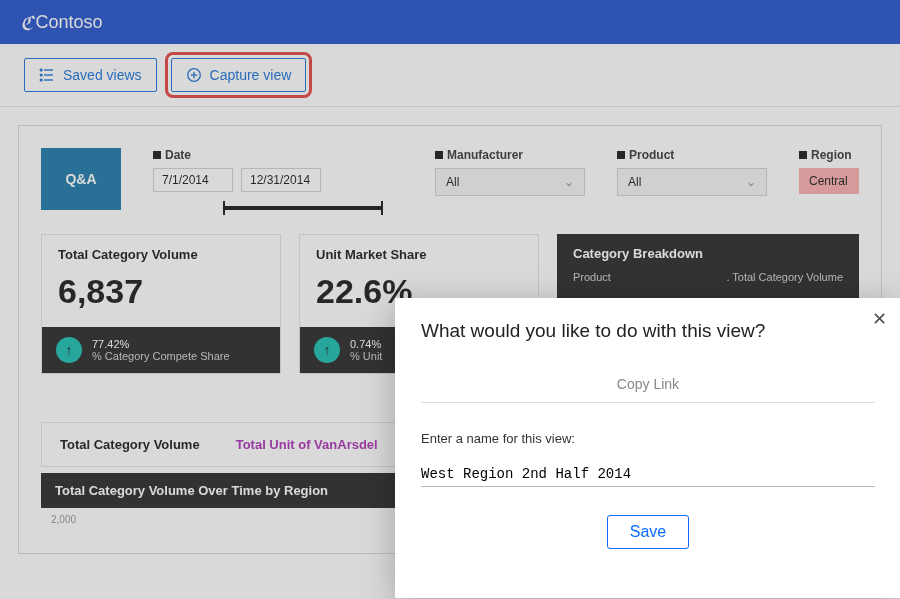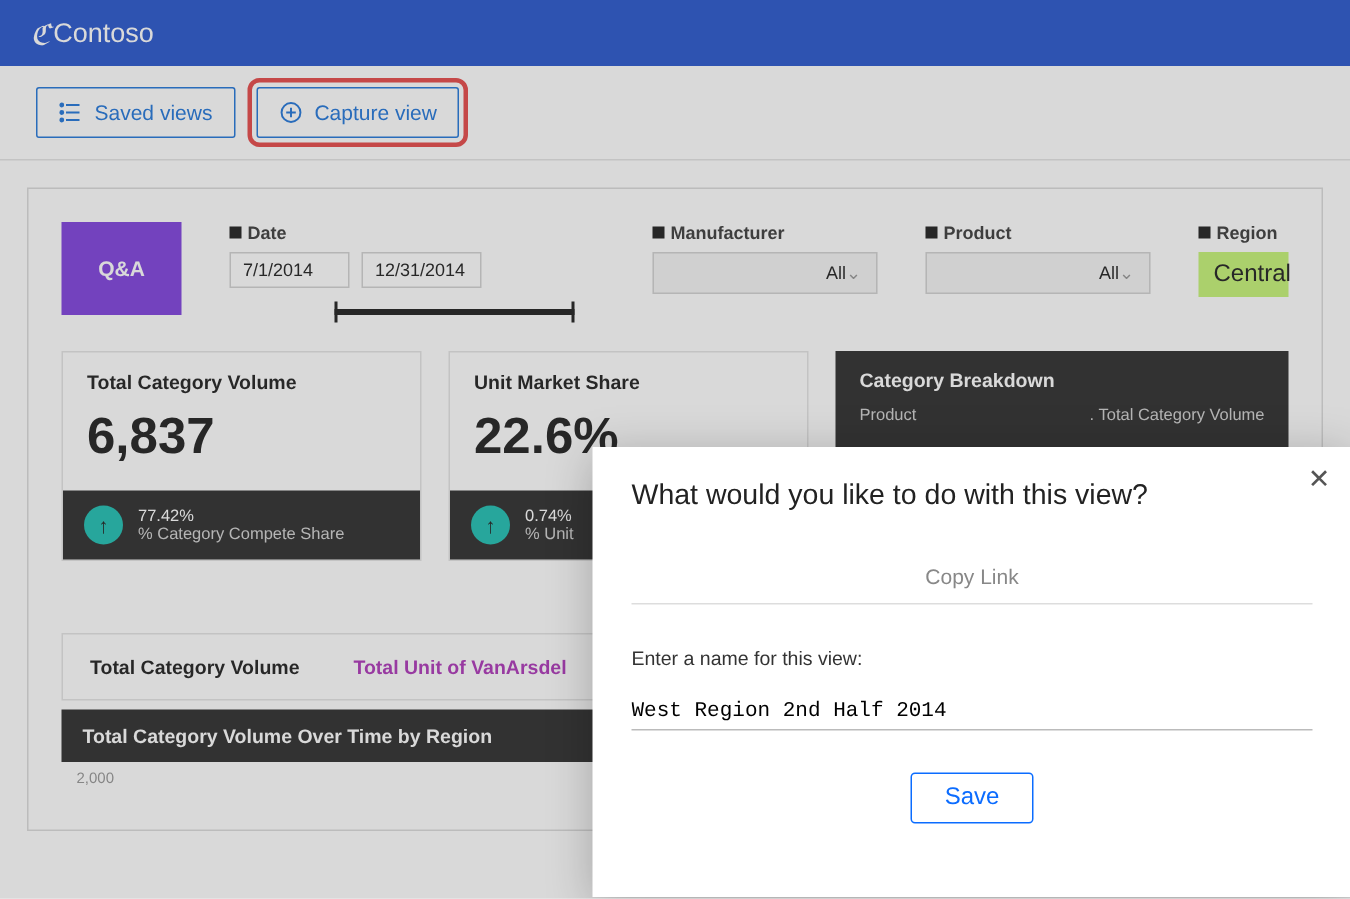--- a/index.html
+++ b/index.html
@@ -50,21 +50,21 @@
   .icon-svg { width: 16px; height: 16px; display: inline-block; }
   .report-frame {
     margin: 18px;
     border: 1px solid #d6d6d6;
     padding: 22px;
     position: relative;
   }
   .filters-row { display: flex; gap: 32px; align-items: flex-start; }
   .qna {
     width: 80px; height: 62px;
-    background: #6d28d9; color: #fff;
+    background: #0369a1; color: #fff;
     display: flex; align-items: center; justify-content: center;
     font-weight: 600; font-size: 14px;
   }
   .slicer { flex: 0 0 auto; }
   .slicer-label {
     font-size: 12px; font-weight: 600; color: #222;
     display: flex; align-items: center; gap: 4px;
   }
   .slicer-label::before {
     content: ""; width: 8px; height: 8px; background: #000; display: inline-block;
@@ -78,26 +78,26 @@
     margin-top: 14px; height: 4px; background: #000; position: relative; width: 160px;
   }
   .range-track::before, .range-track::after {
     content: ""; width: 2px; height: 14px; background:#000; position:absolute; top:-5px;
   }
   .range-track::before { left: 0; }
   .range-track::after { right: 0; }
   .dropdown-box {
     border: 1px solid #ccc; background: #f2f2f2;
     padding: 6px 10px; font-size: 12px; width: 150px;
-    display: flex; justify-content: flex-end; align-items: center;
+    display: flex; justify-content: space-between; align-items: center;
     margin-top: 6px; cursor: pointer;
   }
   .region-box {
-    background: #bef264; font-size: 16px; padding: 6px 10px; margin-top: 6px;
-    text-align: center; width: 60px;
+    background: #fca5a5; font-size: 12px; padding: 6px 10px; margin-top: 6px;
+    text-align: left; width: 60px;
   }
   .cards-row { display: flex; gap: 18px; margin-top: 24px; }
   .kpi-card {
     border: 1px solid #e0e0e0; flex: 0 0 240px;
     display: flex; flex-direction: column;
   }
   .kpi-title { padding: 12px 16px 4px; font-size: 13px; font-weight: 600; }
   .kpi-value { padding: 6px 16px 16px; font-size: 34px; font-weight: 700; }
   .kpi-foot {
     background: #111; color: #ccc; display: flex; align-items: center;

